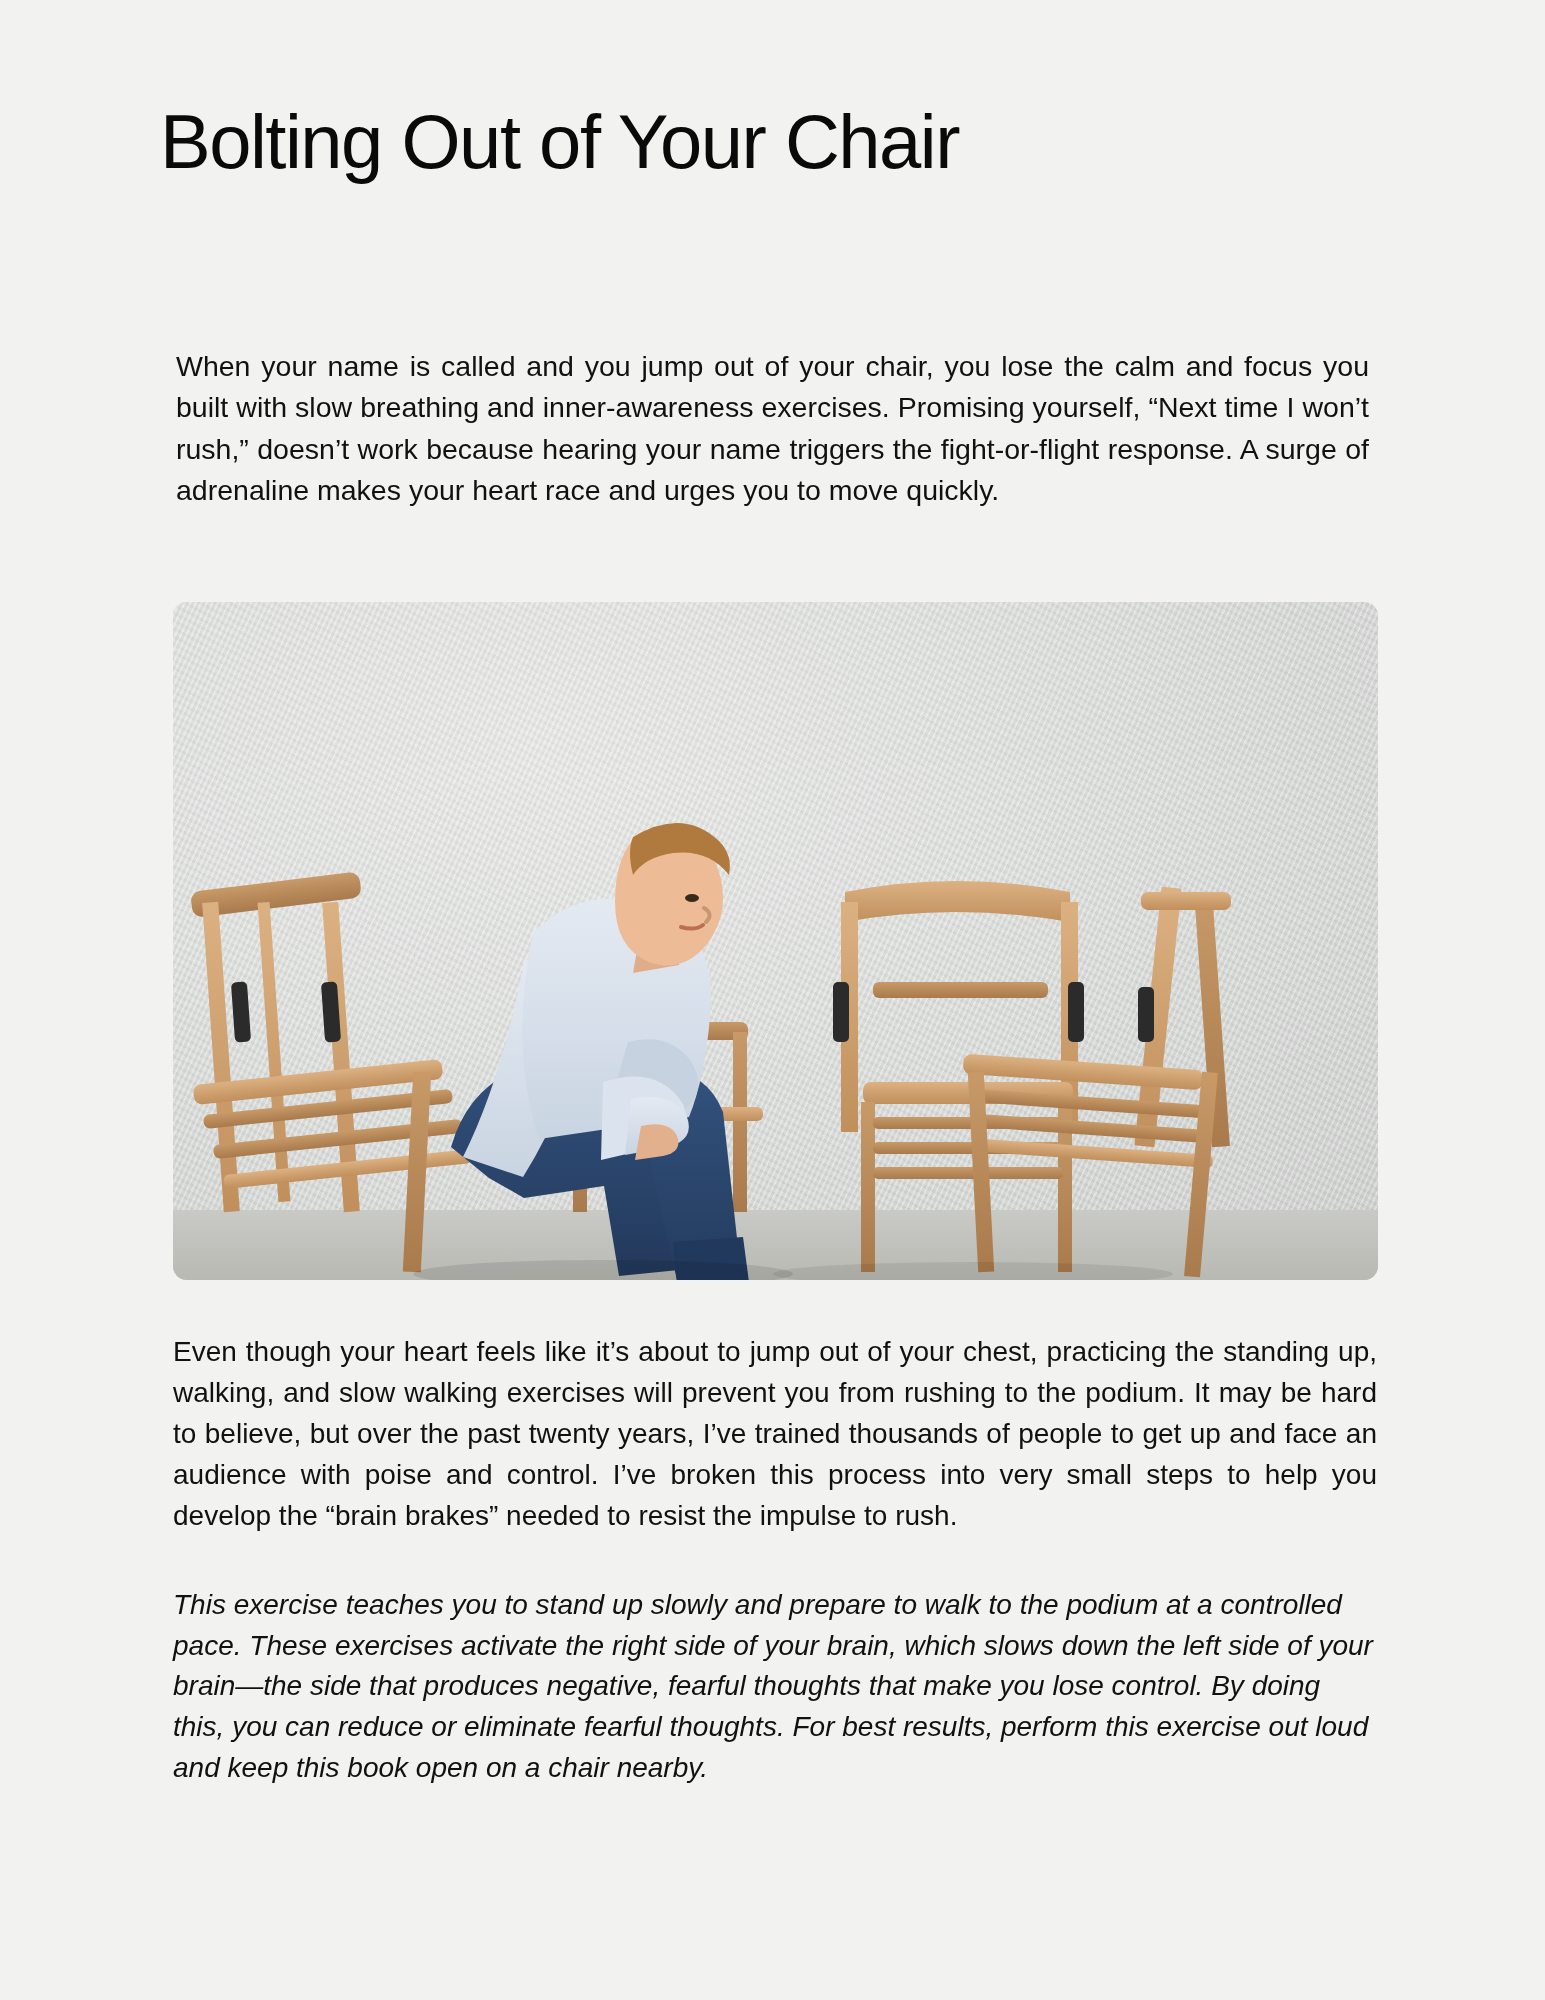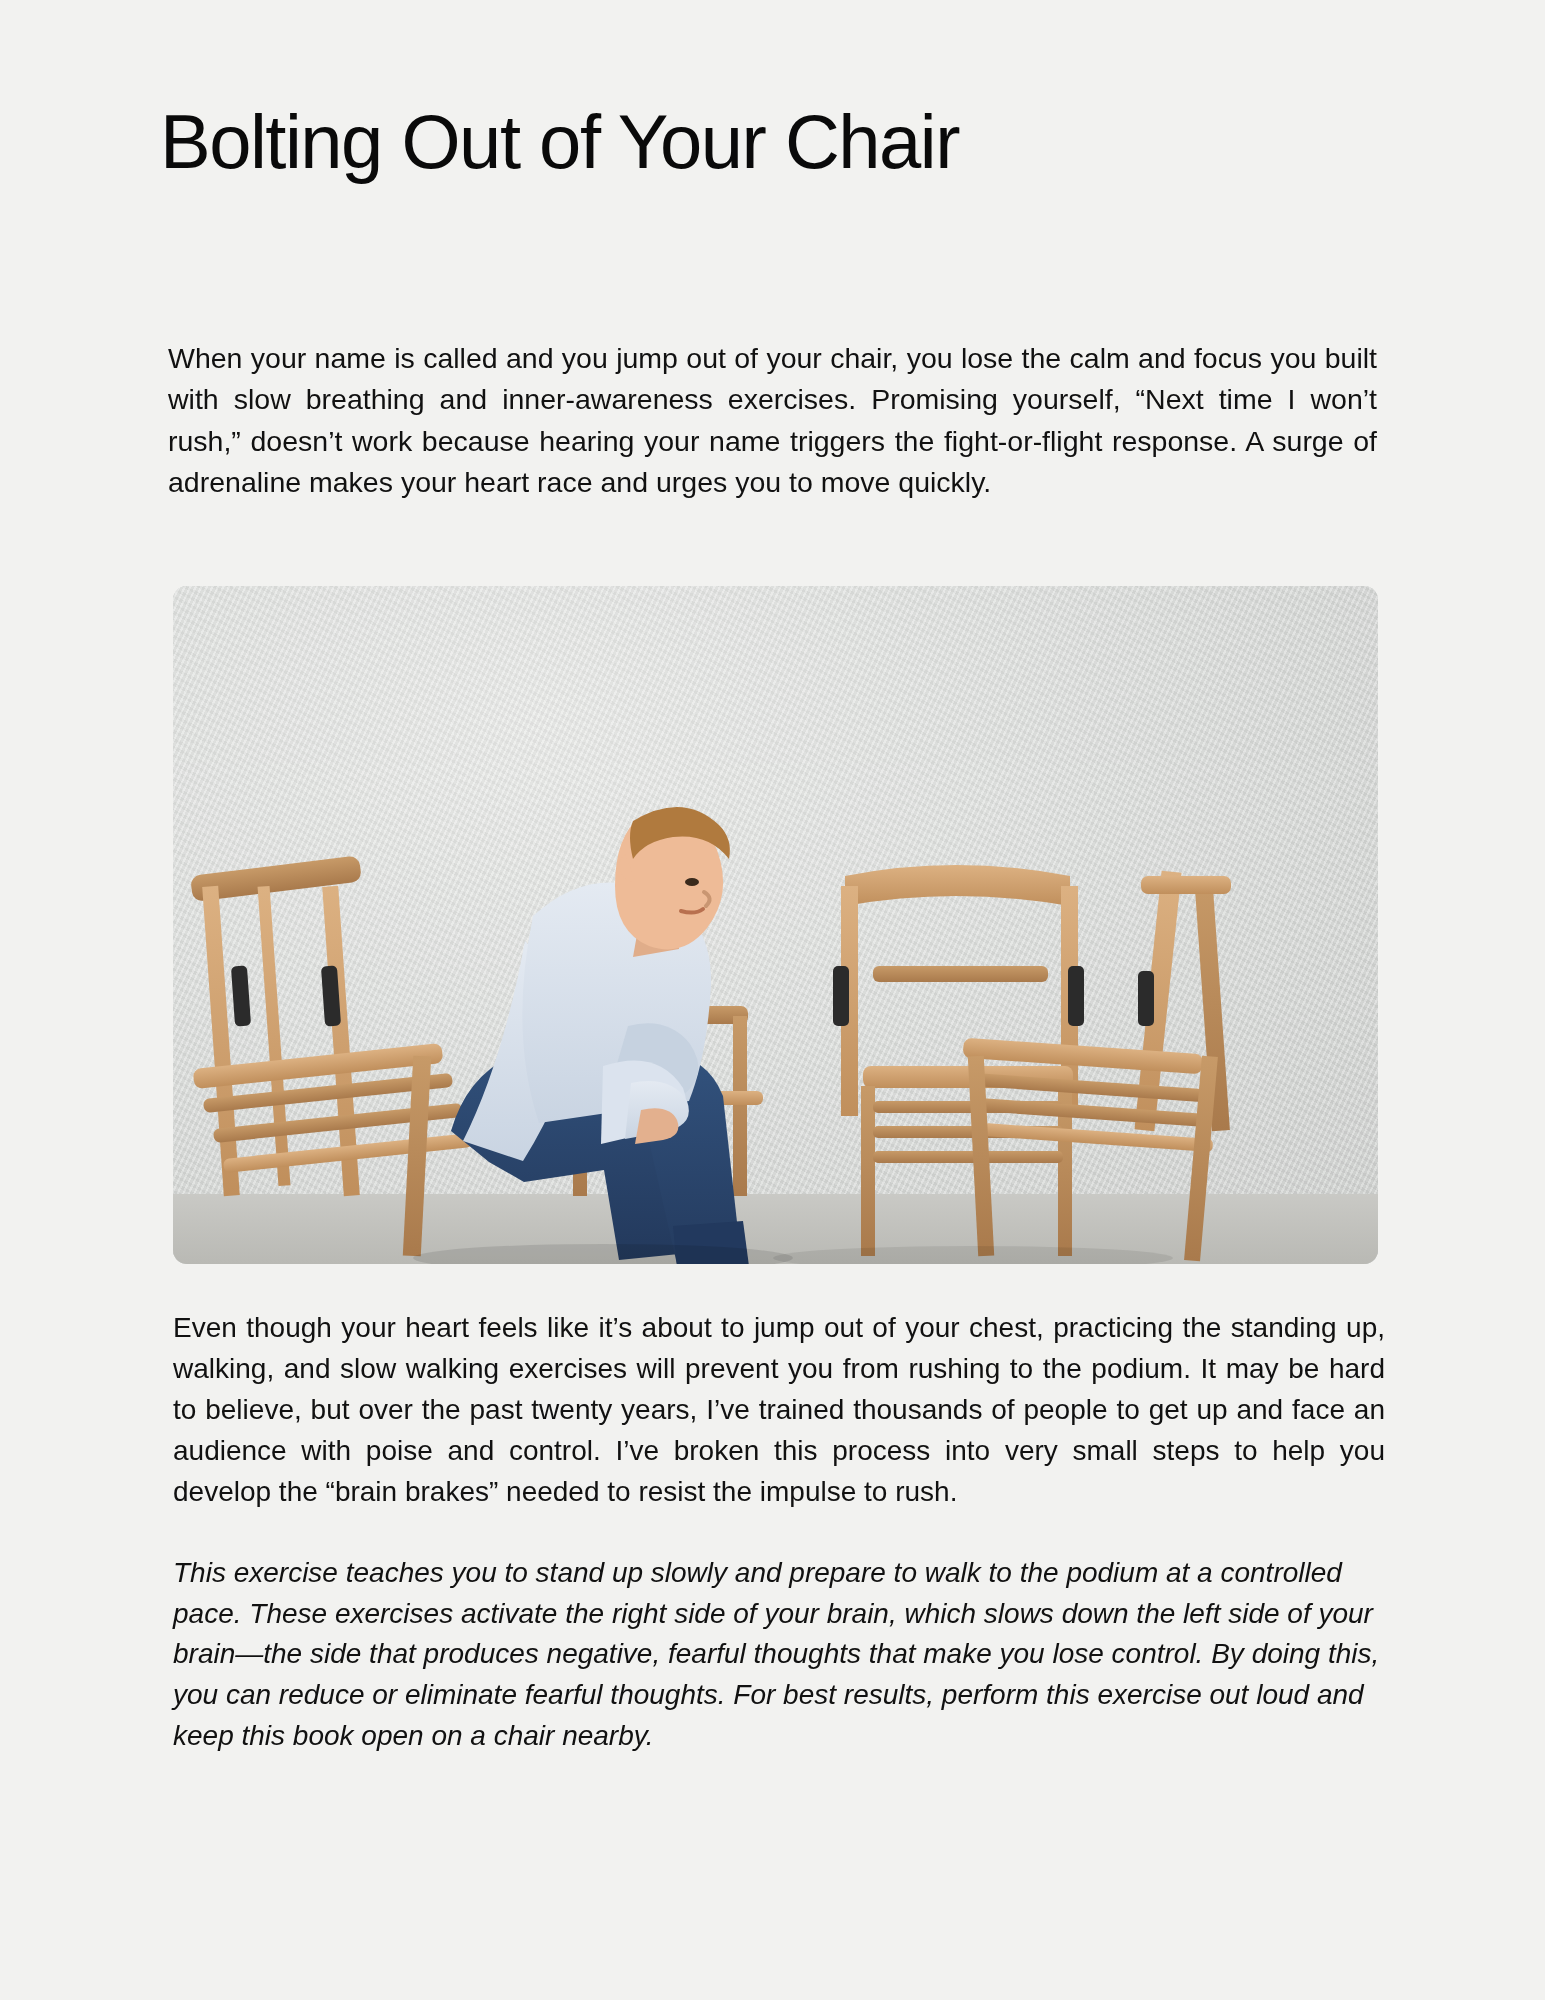--- a/index.html
+++ b/index.html
@@ -25,21 +25,21 @@
     margin: 0;
     padding-top: 104px;
     font-size: 76px;
     line-height: 1.0;
     font-weight: 400;
     letter-spacing: -1.5px;
     font-family: "Liberation Sans", sans-serif;
     color: #0a0a0a;
   }
   .intro-para {
-    margin: 8px;
+    margin: 16px;
     padding-top: 150px;
     font-size: 28.5px;
     line-height: 1.45;
     text-align: justify;
     text-justify: inter-word;
     color: #111111;
     max-width: 1225px;
   }
   .figure {
     margin: 0;
@@ -77,21 +77,21 @@
     background: linear-gradient(#c9c9c5, #b9b9b4);
   }
   .photo svg {
     position: absolute;
     inset: 0;
     width: 100%;
     height: 100%;
     display: block;
   }
   .body-para {
-    margin: 0;
+    margin: 8px;
     font-size: 28px;
     line-height: 1.46;
     color: #111111;
     max-width: 1225px;
     margin-left: 13px;
   }
   .body-para.justified {
     text-align: justify;
     text-justify: inter-word;
   }

